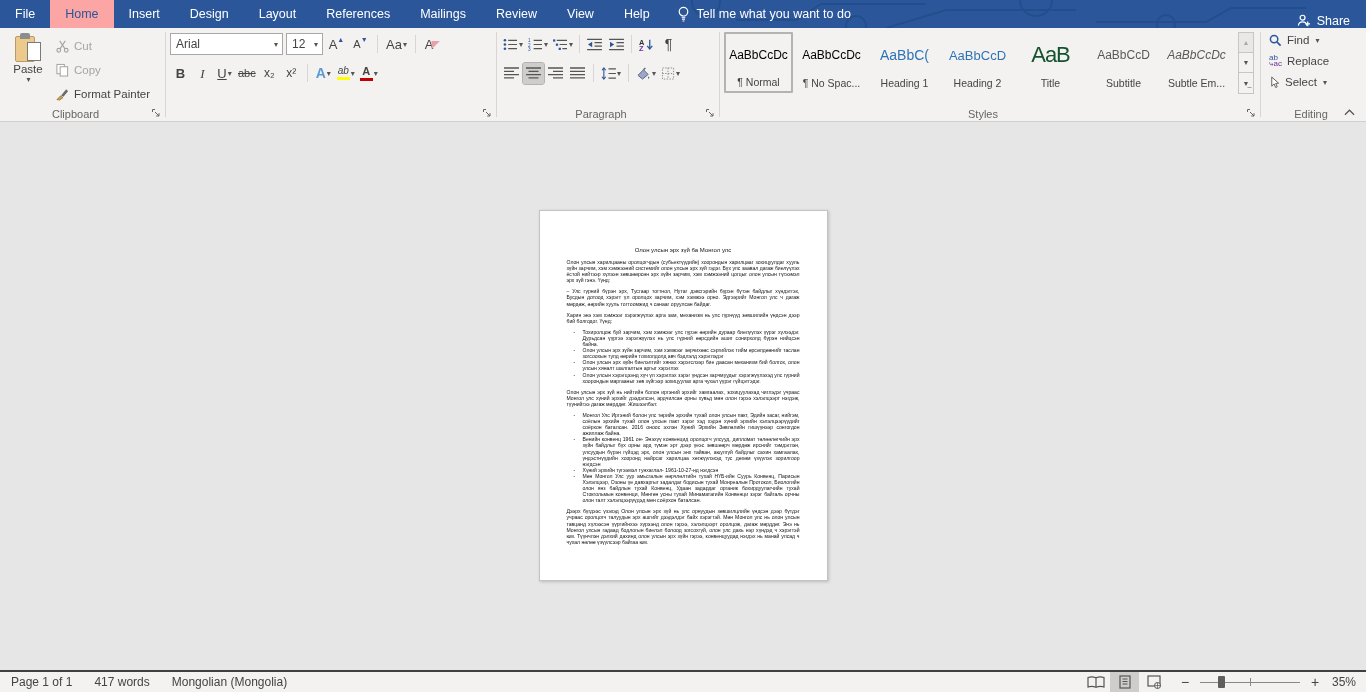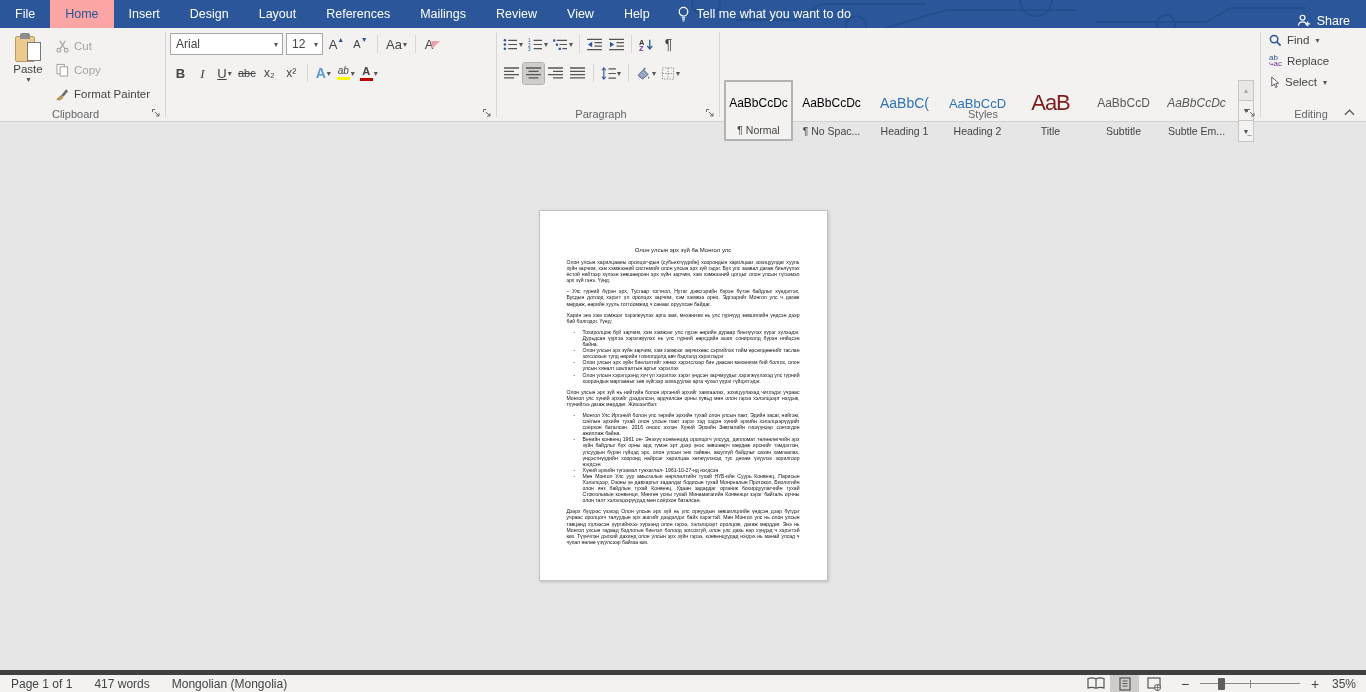--- a/index.html
+++ b/index.html
@@ -57,21 +57,21 @@
 
   
   .styles-flex { display:flex; align-items:flex-start; gap:4px; padding-top:1px; }
   .stylecard { width:69px; height:61px; display:flex; flex-direction:column; align-items:center;
     justify-content:flex-end; padding-bottom:3px; cursor:pointer; border:1px solid transparent; border-radius:1px; }
   .stylecard.selected { border:2px solid #b5b3b1; background:#f3f2f1; }
   .st-sample { flex:1; display:flex; align-items:center; justify-content:center; white-space:nowrap; overflow:hidden; width:100%; }
   .st-label { font-size:10.5px; color:#444; white-space:nowrap; overflow:hidden; }
   .s-normal { font-size:12px; color:#000; }
   .s-h { font-size:14px; color:#2e74b5; }
-  .s-title { font-size:22px; color:#7f1d1d; letter-spacing:-1px; }
+  .s-title { font-size:22px; color:#14532d; letter-spacing:-1px; }
   .s-sub { font-size:12px; color:#595959; }
   .s-em { font-size:12px; color:#595959; font-style:italic; }
   .st-scroll { display:flex; flex-direction:column; border:1px solid #c8c6c4; margin-left:3px; }
   .st-scroll button { width:14px; height:20px; border:none; border-bottom:1px solid #c8c6c4;
     background:#f3f2f1; font-size:7px; color:#555; cursor:pointer; padding:0; }
   .st-scroll button:last-child { border-bottom:none; }
   .st-scroll button.dim { background:#e9e8e7; color:#aaa; }
 
   
   .edit-col { display:flex; flex-direction:column; justify-content:flex-start; gap:1px; padding-top:2px; }
@@ -85,21 +85,21 @@
   .page { width:289px; height:371px; background:#fff; margin-top:88px;
     border:1px solid #c3c3c3; box-shadow:1px 1px 3px rgba(0,0,0,.18);
     padding:36px 27px 20px 27px; color:#111; }
   .doc-title { text-align:center; font-size:6px; margin-bottom:6px; font-family:"Liberation Sans",sans-serif; }
   .doc-p { font-size:5.1px; line-height:6.1px; text-align:justify; margin-bottom:5px; }
   .doc-ul { margin:0 0 5px 14px; }
   .doc-ul li { font-size:5.1px; line-height:6.1px; text-align:justify; list-style:none; position:relative; padding-left:2px; }
   .doc-ul li::before { content:"-"; position:absolute; left:-7px; }
 
   
-  .statusbar { height:22px; background:#f3f2f1; border-top:5px solid #404040;
+  .statusbar { height:22px; background:#f3f2f1; border-top:2px solid #404040;
     display:flex; align-items:center; font-size:12px; color:#444; }
   .sb-item { padding:0 11px; height:100%; display:flex; align-items:center; cursor:pointer; white-space:nowrap; }
   .sb-right { margin-left:auto; display:flex; align-items:center; height:100%; }
   .view-btn { width:29px; height:100%; display:flex; align-items:center; justify-content:center; cursor:pointer; }
   .view-btn.selected { background:#cfcdcb; }
   .zoomctl { display:flex; align-items:center; gap:8px; padding:0 10px; }
   .zoom-track { position:relative; width:100px; height:14px; cursor:pointer; }
   .zoom-track .line { position:absolute; left:0; right:0; top:6.5px; height:1px; background:#8a8886; }
   .zoom-track .tick { position:absolute; left:50px; top:3px; width:1px; height:8px; background:#8a8886; }
   .zoom-track .handle { position:absolute; left:18px; top:1px; width:7px; height:12px; background:#605e5c; border-radius:1px; }
@@ -456,21 +456,21 @@
           <span class="drop">▾</span>
         </div>
     </div>
     <div class="rgroup-label">Paragraph</div>
     <svg class="dlg-launch">
         <use href="#sym-dlg"></use>
       </svg>
   </div>
   <div class="gdiv"></div>
 
-  <div class="rgroup" style="width:540px;margin-top:48px;">
+  <div class="rgroup" style="width:540px;">
     <div class="styles-flex">
       <div class="stylecard selected">
         <div class="st-sample s-normal">AaBbCcDc</div>
         <div class="st-label">¶ Normal</div>
       </div>
       <div class="stylecard">
         <div class="st-sample s-normal">AaBbCcDc</div>
         <div class="st-label">¶ No Spac...</div>
       </div>
       <div class="stylecard">

